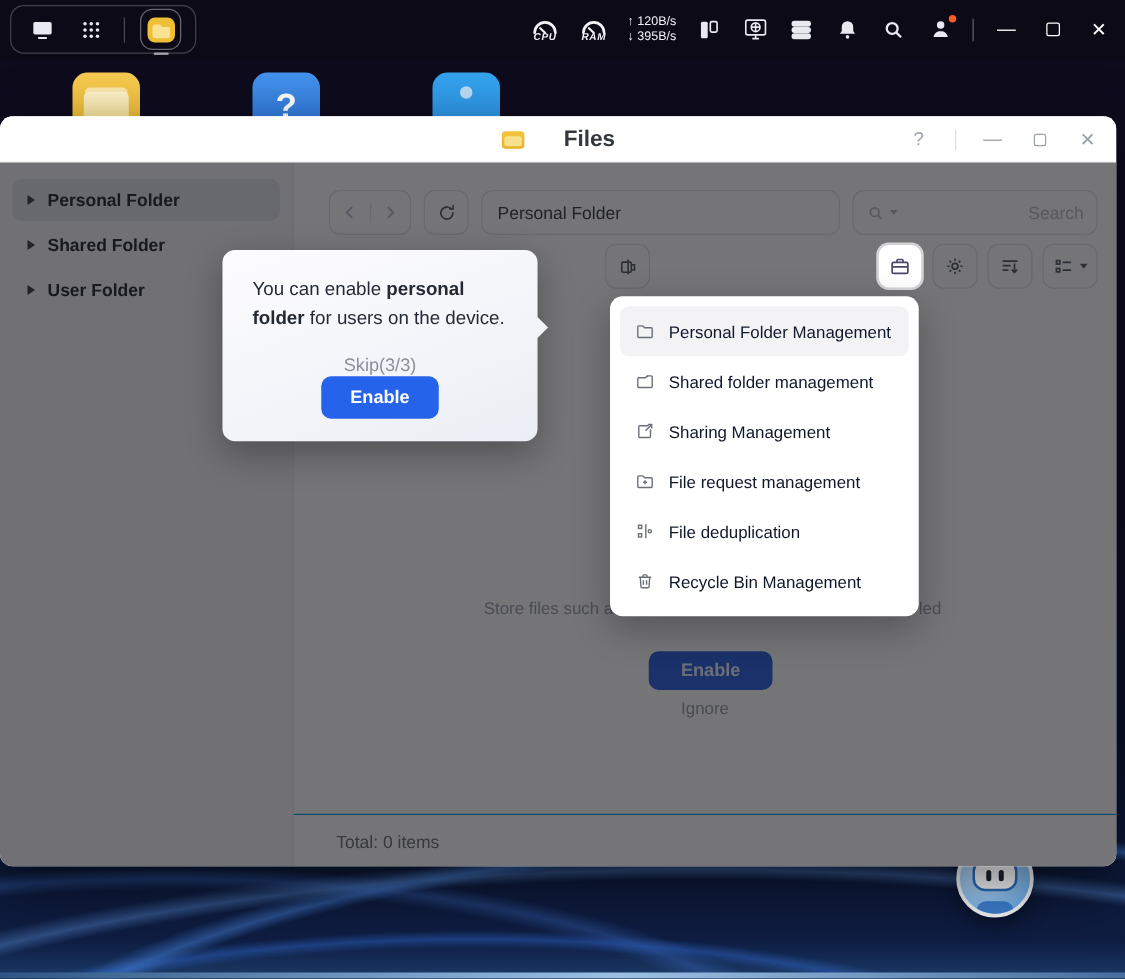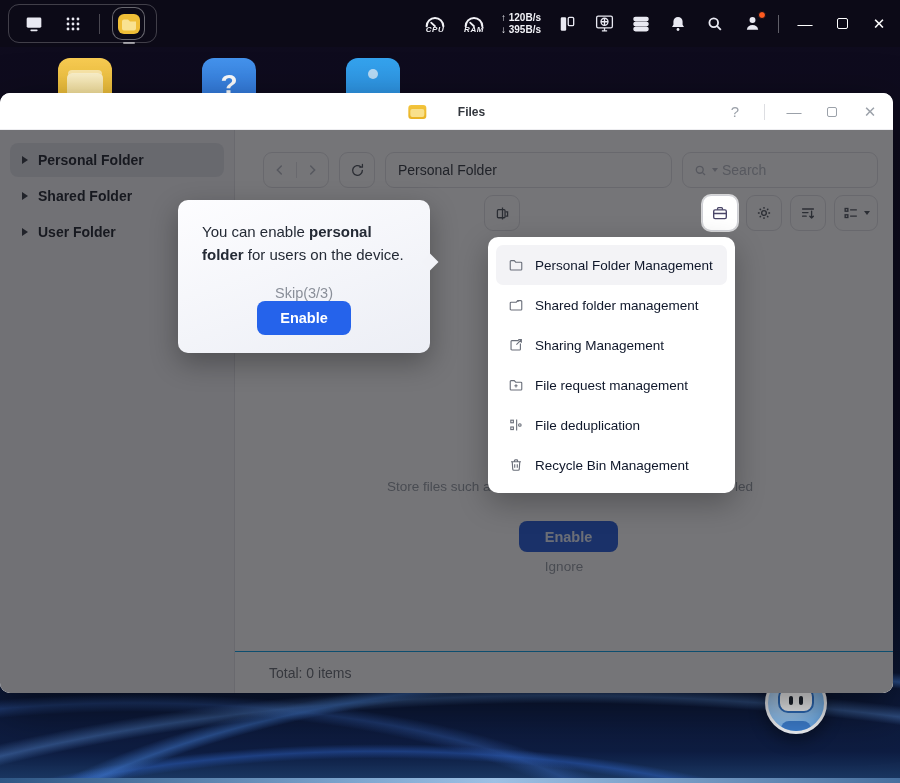--- a/index.html
+++ b/index.html
@@ -22,21 +22,21 @@
     padding:0 12px; border:1px solid rgba(255,255,255,.22); border-radius:11px; }
   .dock .divider { width:1px; height:20px; background:rgba(255,255,255,.25); }
   .dock-btn { display:flex; align-items:center; justify-content:center; width:26px; height:26px; position:relative; }
   .app-active { width:31px; height:31px; border-radius:9px; box-shadow:0 0 0 1px rgba(255,255,255,.38);
     display:flex; align-items:center; justify-content:center; }
   .app-active::after { content:""; position:absolute; bottom:-5px; left:50%; transform:translateX(-50%);
     width:12px; height:2px; border-radius:2px; background:rgba(255,255,255,.55); }
   .sys { position:absolute; right:10px; top:0; height:47px; display:flex; align-items:center; gap:15px; color:#f2f2f7; }
   .gauge { display:flex; flex-direction:column; align-items:center; line-height:1;font-style:italic; }
   .gauge .glabel { font-size:8px; font-weight:bold; letter-spacing:.5px; margin-top:-2px; }
-  .net { display:flex; flex-direction:column; justify-content:flex-start; gap:1px; font-size:10px; font-weight:bold; line-height:1.1; }
+  .net { display:flex; flex-direction:column; justify-content:flex-start; gap:1px; font-size:10px; font-weight:normal; line-height:1.1; }
   .net span { white-space:nowrap; }
   .sys .sep { width:1px; height:18px; background:rgba(255,255,255,.35); }
   .winbtn { display:flex; align-items:center; justify-content:center; width:22px; height:22px; font-size:15px; color:#fff; }
   .sq { width:11px; height:11px; border:1.6px solid #fff; border-radius:2px; display:inline-block; }
   .dot-badge { position:absolute; top:-2px; right:-3px; width:8px; height:8px; border-radius:50%; background:#ff5a1f; border:1.5px solid #0c0a17; }
 
   
   .desk-icon { position:absolute; top:58px; width:54px; height:54px; border-radius:12px; z-index:3; }
   .di-files { left:58px; background:linear-gradient(180deg,#f7cb52,#e9b82c); }
   .di-files::after { content:""; position:absolute; left:9px; top:15px; width:36px; height:26px; border-radius:5px;
@@ -65,21 +65,21 @@
     background:#3d7fd0; border-radius:8px 8px 0 0; }
 
   
   .window { position:absolute; left:0; top:93px; width:893px; height:600px; background:#fff; border-radius:10px;
     box-shadow:0 16px 48px rgba(0,0,0,.5); z-index:10; overflow:hidden; }
   .titlebar { position:absolute; left:0; top:0; right:0; height:37px; background:#fff; border-bottom:1px solid #ededf0; }
   .title-center { position:absolute; left:50%; top:0; height:37px; transform:translateX(-50%);
     display:flex; align-items:center; gap:8px; }
   .title-folder { width:18px; height:14px; border-radius:3px; background:linear-gradient(180deg,#f3c43c,#e8b224); position:relative; }
   .title-folder::after { content:""; position:absolute; left:2px; top:4px; right:2px; bottom:2px; border-radius:2px; background:#f9e08a; }
-  .title-text { font-size:12px; color:#33373e; font-weight:600;margin-left:24px; }
+  .title-text { font-size:18px; color:#33373e; font-weight:600;margin-left:24px; }
   .title-controls { position:absolute; right:14px; top:0; height:37px; display:flex; align-items:center; gap:20px; color:#9ba1a9; }
   .tc { font-size:15px; cursor:default; display:flex; align-items:center; justify-content:center; width:18px; height:18px; }
   .tc-sep { width:1px; height:16px; background:#dddee2; }
   .tc .sq2 { width:10px; height:10px; border:1.5px solid #9ba1a9; border-radius:2px; }
 
   .winbody { position:absolute; left:0; top:37px; right:0; bottom:0; }
   .sidebar { position:absolute; left:0; top:0; bottom:0; width:234px; background:#f6f6f8; padding-top:13px; }
   .side-item { display:flex; align-items:center; gap:10px; height:34px; margin:0 10px 2px; padding:0 12px; border-radius:8px; }
   .side-item.selected { background:#e2e3e8; }
   .tri { width:0; height:0; border-left:6px solid #3c414a; border-top:4px solid transparent; border-bottom:4px solid transparent; }
@@ -89,21 +89,21 @@
   .row1 { display:flex; align-items:center; gap:10px; padding:22px 15px 0 28px; }
   .navgroup { display:flex; align-items:center; width:66px; height:36px; border:1px solid #e1e1e5; border-radius:9px; }
   .navgroup .half { flex:1; display:flex; align-items:center; justify-content:center; height:100%; }
   .navgroup .vsep { width:1px; height:16px; background:#e3e3e7; }
   .iconbtn { display:flex; align-items:center; justify-content:center; width:36px; height:36px;
     border:1px solid #e1e1e5; border-radius:9px; background:#fff; }
   .path-wrap { flex:1; height:36px; }
   .path-input { width:100%; height:36px; border:1px solid #e1e1e5; border-radius:9px; padding:0 12px;
     font-size:14px; color:#3a3f47; font-family:inherit; outline:none; background:#fff; }
   .search-wrap { width:196px; height:36px; border:1px solid #e1e1e5; border-radius:9px; display:flex; align-items:center; padding:0 10px; gap:4px; }
-  .search-input { border:none; outline:none; flex:1; font-size:14px; color:#ec4899; font-family:inherit; min-width:0; background:transparent; }
+  .search-input { border:none; outline:none; flex:1; font-size:14px; color:#ec4899; font-family:inherit; min-width:0; background:transparent;text-align:right; }
   .search-input::placeholder { color:#b9bdc5; }
   .caret { width:0; height:0; border-top:4px solid #b9bdc5; border-left:3.5px solid transparent; border-right:3.5px solid transparent; }
 
   .row2 { position:relative; display:flex; align-items:center; gap:8px; padding:7px 15px 0 28px; }
   .row2 .spacer { width:213px; }
   .row2 .push { margin-left:auto; }
   .mgmt-active { position:relative; z-index:30; background:#fff; border-color:#cfd0d6; box-shadow:0 0 0 1px rgba(255,255,255,.7); }
   .wide { width:44px; gap:4px; }
 
   .hint-frag { position:absolute; top:349px; font-size:13.5px; color:#9aa0a8; }

